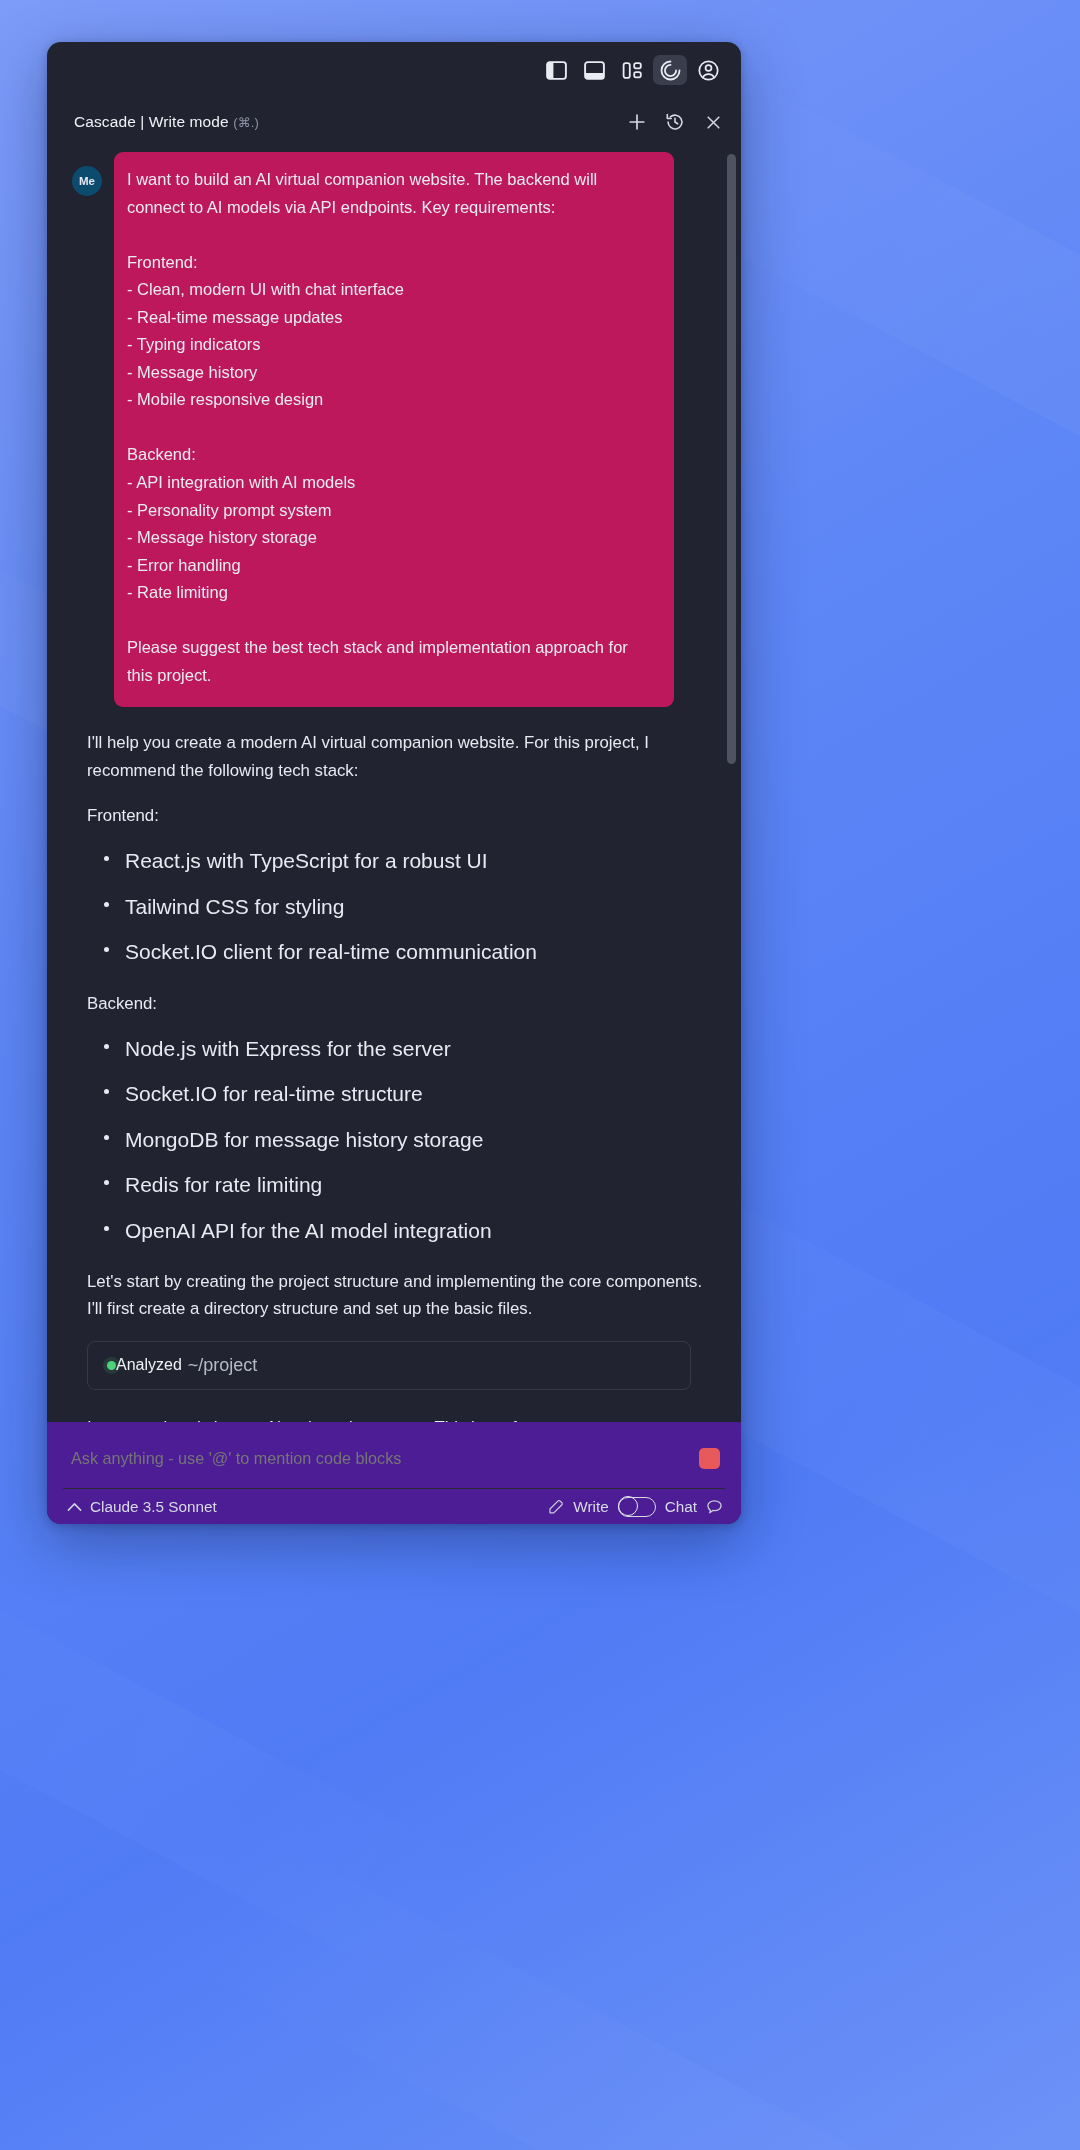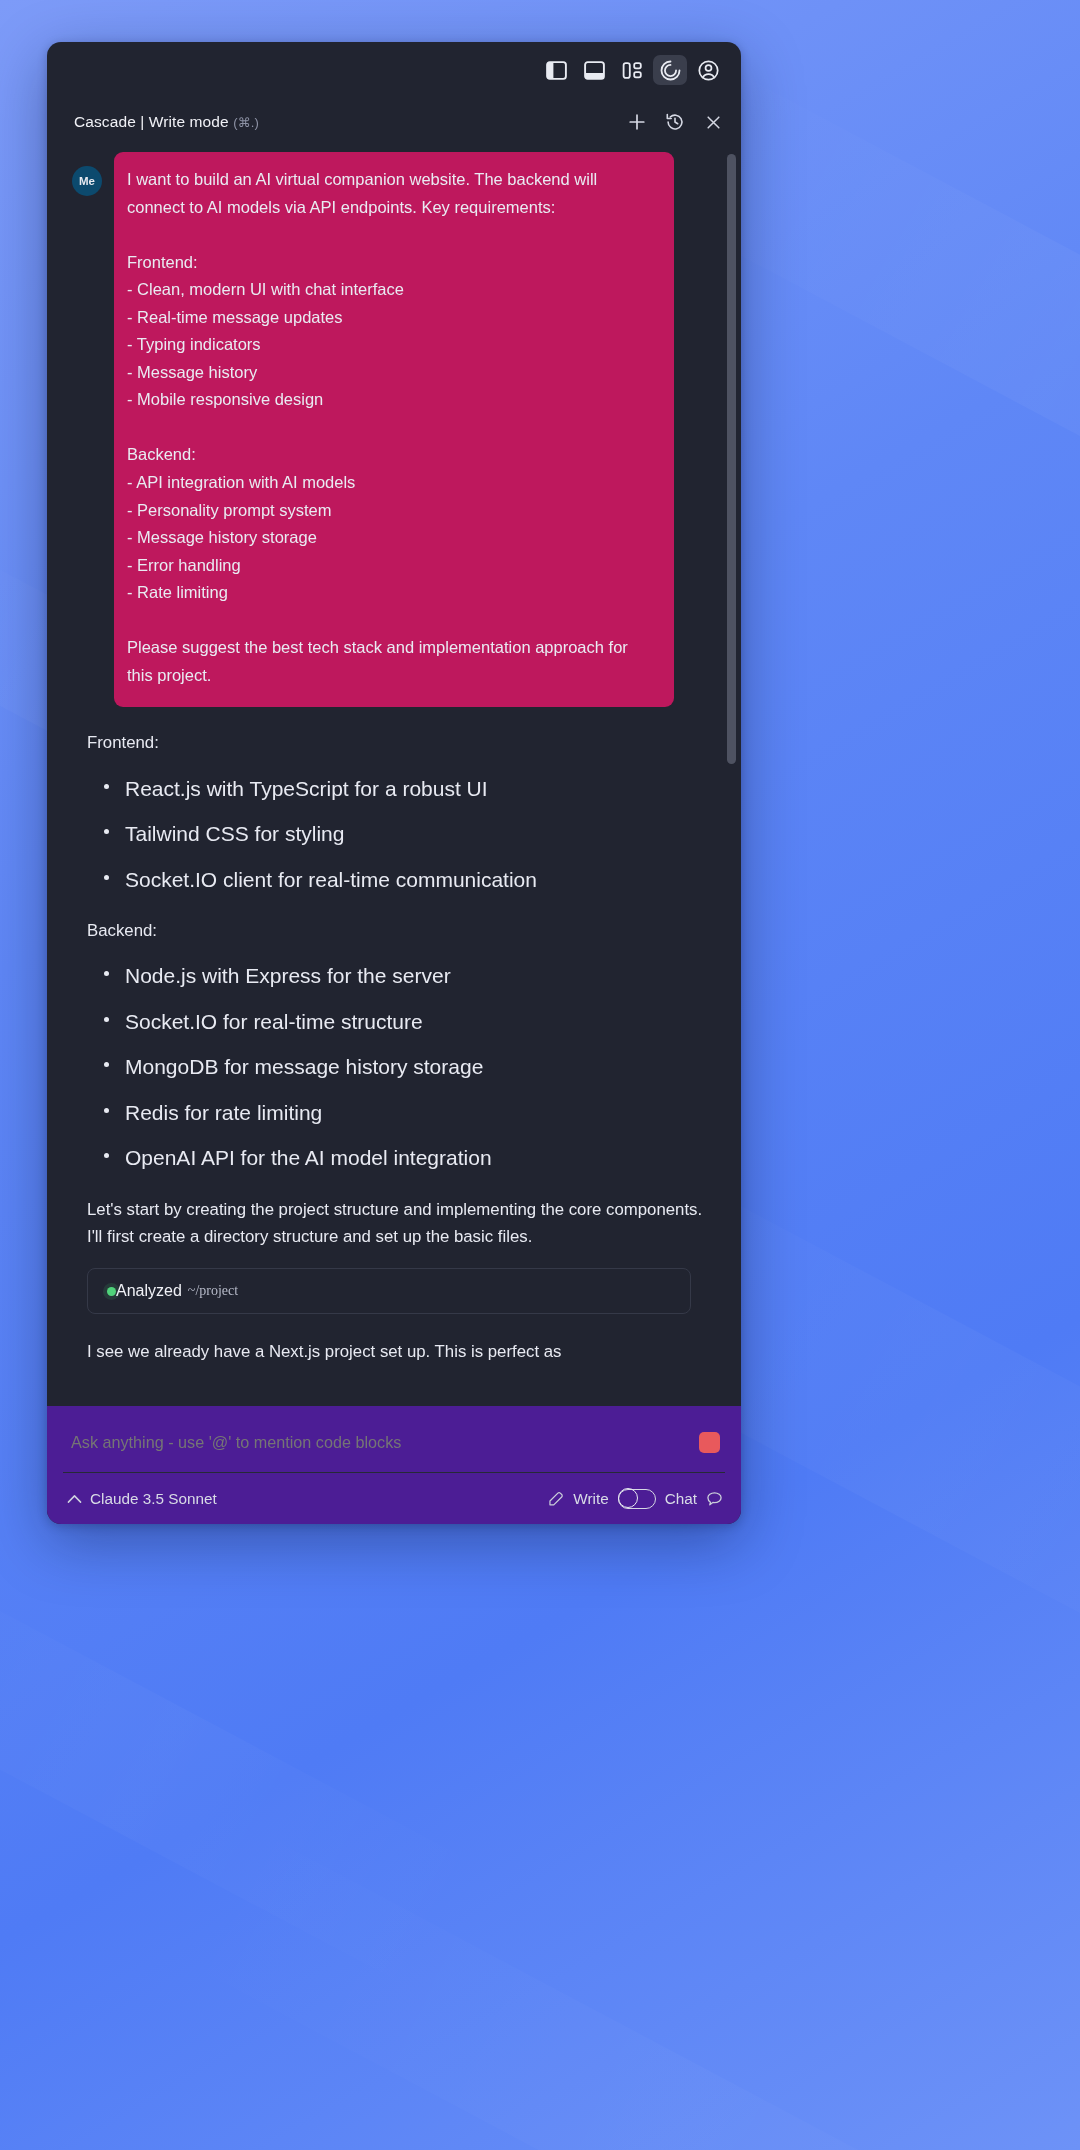--- a/index.html
+++ b/index.html
@@ -185,24 +185,23 @@
     background: #4fd37a;
     box-shadow: 0 0 0 4px rgba(79,211,122,0.13);
     flex: 0 0 auto;
     margin-left: 3px;
   }
   .tool-label {
     font-size: 16px;
     color: #f0f1f6;
   }
   .tool-path {
-    font-size: 14px;
+    font-size: 18px;
     color: #b6bac8;
     margin-left: 6px;
-    font-family: Liberation Serif, serif;
   }
 
   
   .scrollbar-track {
     position: absolute;
     right: 5px;
     top: 0;
     width: 9px;
     height: 100%;
   }
@@ -247,21 +246,21 @@
   }
   .stop-square {
     width: 21px; height: 21px;
     border-radius: 5px;
     background: #e8595c;
   }
 
   .status-row {
     display: flex;
     align-items: center;
-    height: 52px;
+    height: 36px;
     padding: 0 2px 0 4px;
     border-top: 1px solid #262a36;
   }
   .model-selector {
     display: flex;
     align-items: center;
     gap: 8px;
     color: #d8dbe6;
     font-size: 15.3px;
   }
@@ -389,20 +388,21 @@
 - Personality prompt system
 - Message history storage
 - Error handling
 - Rate limiting
 
 Please suggest the best tech stack and implementation approach for this project.</div>
       </div>
 
       <div class="assistant-message">
 
+        <p>I'll help you create a modern AI virtual companion website. For this project, I recommend the following tech stack:</p>
 
         <p class="section-label">Frontend:</p>
         <ul>
           <li>React.js with TypeScript for a robust UI</li>
           <li>Tailwind CSS for styling</li>
           <li>Socket.IO client for real-time communication</li>
         </ul>
 
         <p class="section-label">Backend:</p>
         <ul>

